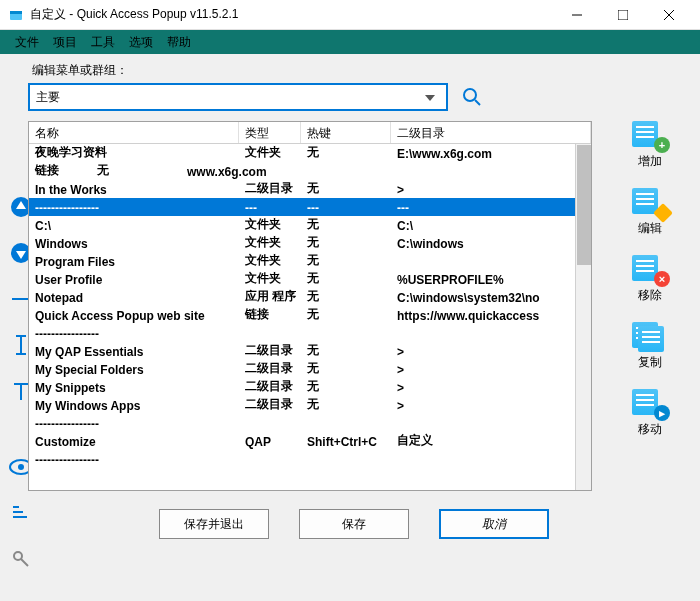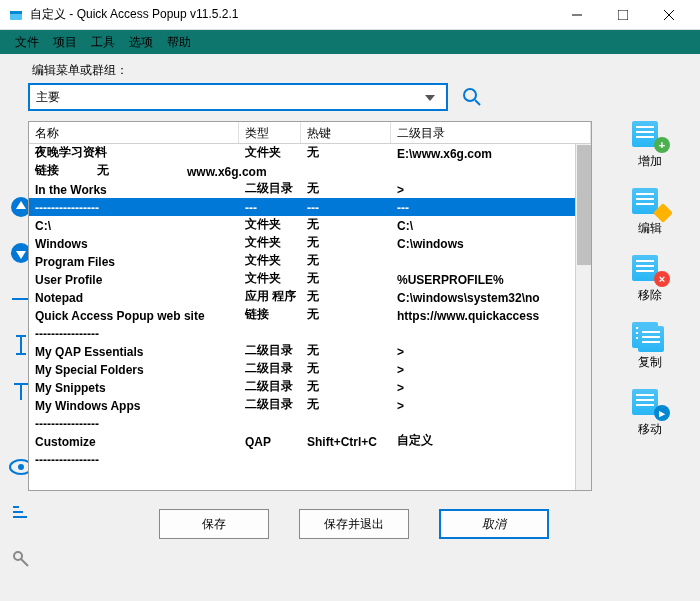--- a/index.html
+++ b/index.html
@@ -312,17 +312,17 @@
         <div class="rt-icon">
             <div class="rt-doc"></div>
             <div class="rt-badge" style="background:#0288d1">▸</div>
           </div>
         <span class="rt-label">移动</span>
       </div>
     </div>
   </div>
 
   <div class="button-row">
+    <button class="btn">保存并退出</button>
     <button class="btn">保存</button>
-    <button class="btn">保存并退出</button>
     <button class="btn primary">取消</button>
   </div>
 </div>
 
 </body></html>

